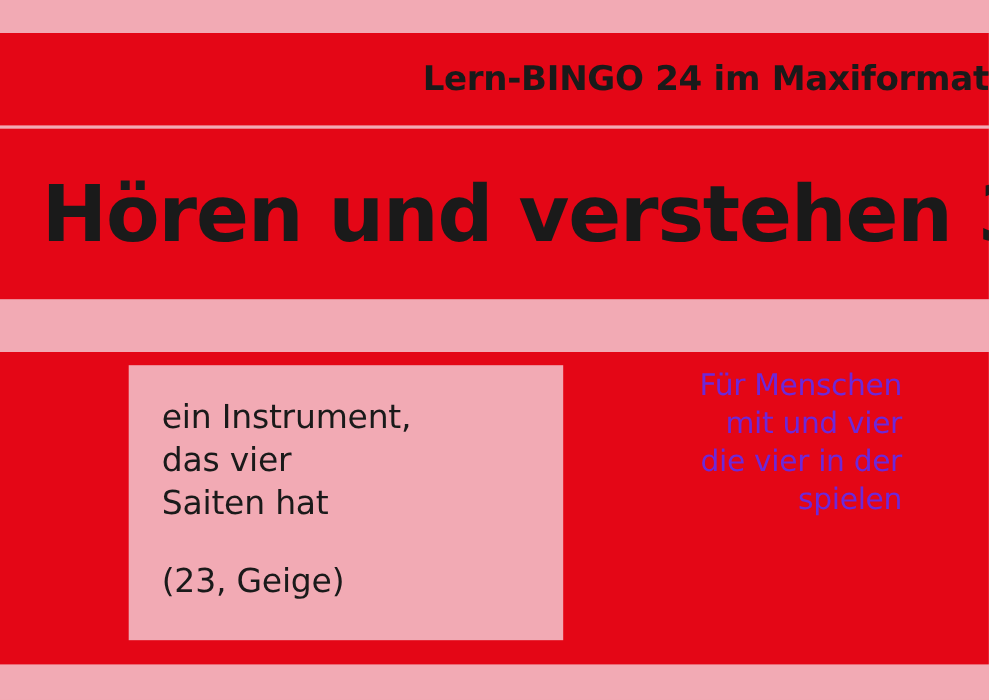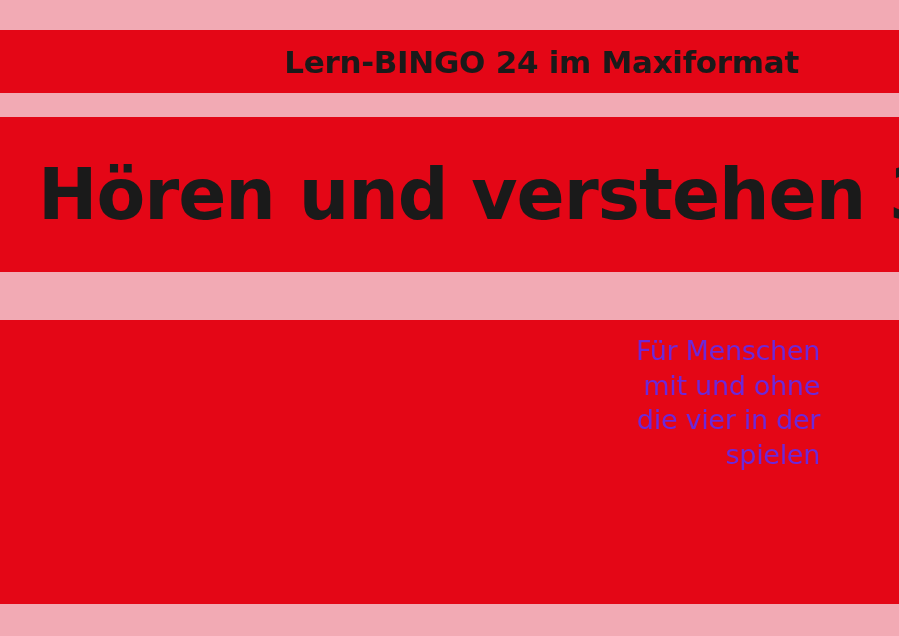--- a/index.html
+++ b/index.html
@@ -21,26 +21,25 @@
   }
   .band {
     position: absolute;
     left: 0;
     width: 899px;
     background: #e40616;
   }
   
   .band-top {
     top: 30px;
-    height: 63px;
+    height: 84px;
     display: flex;
     align-items: center;
     justify-content: flex-end;
     box-sizing: border-box;
-    padding-right: 100px;
   }
   .subtitle {
     color: #1a1a1a;
     font-size: 31px;
     font-weight: bold;
     letter-spacing: -0.3px;
     white-space: nowrap;
   }
   
   .band-title {
@@ -112,21 +111,29 @@
   <div class="band band-top">
     <div class="subtitle">Lern-BINGO 24 im Maxiformat</div>
   </div>
 
   <div class="band band-title">
     <div class="title">Hören und verstehen 3</div>
   </div>
 
   <div class="band band-bottom"></div>
 
+  <div class="card">
+    <div class="card-clue">
+      <div>ein Instrument,</div>
+      <div>das vier</div>
+      <div>Saiten hat</div>
+    </div>
+    <div class="card-answer">(23, Geige)</div>
+  </div>
 
   <div class="blurb">
     <div>Für Menschen</div>
-    <div>mit und ohne</div>
+    <div>mit und vier</div>
     <div>die vier in der</div>
     <div>spielen</div>
   </div>
 
 </div>
 
 </body></html>

